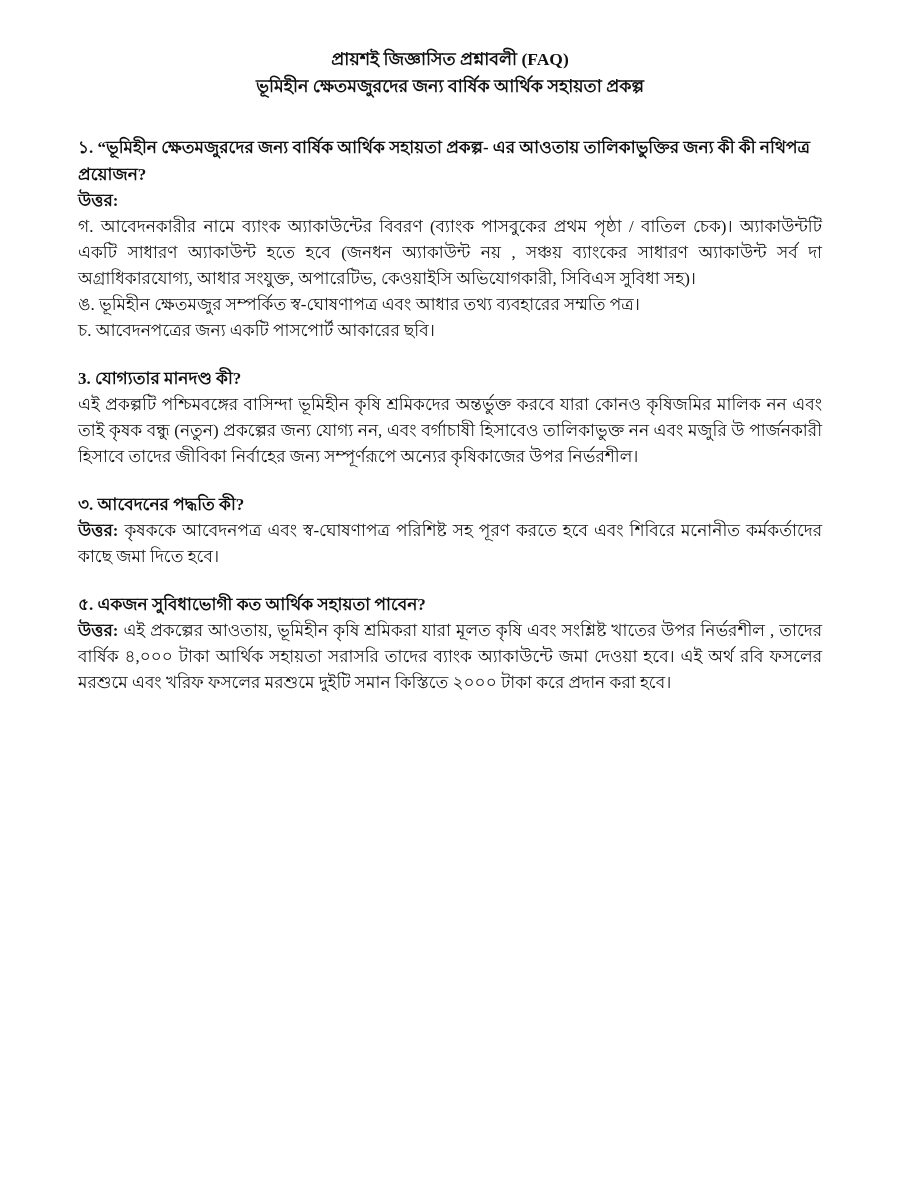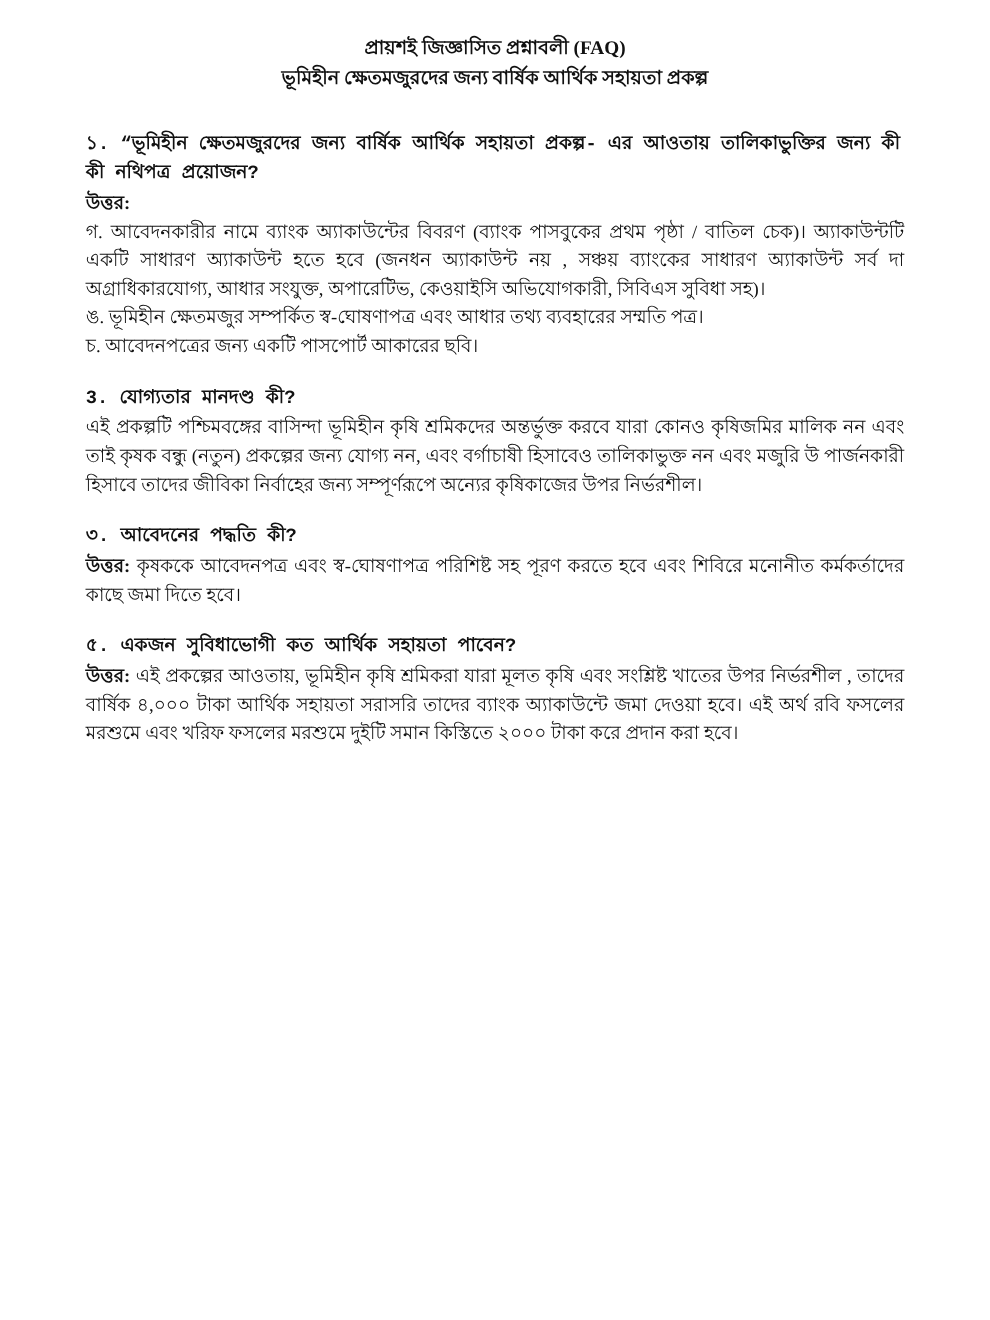--- a/index.html
+++ b/index.html
@@ -6,21 +6,21 @@
     margin: 0;
     padding: 0;
     background: #ffffff;
   }
   .page {
     position: relative;
     width: 900px;
     height: 1200px;
     background: #ffffff;
     box-sizing: border-box;
-    padding: 30px 78px 40px 78px;
+    padding: 46px 78px 40px 78px;
     font-family: "Liberation Serif", "DejaVu Sans", serif;
     color: #111111;
     font-size: 17px;
     line-height: 26px;
     overflow: hidden;
   }
   .doc-header {
     text-align: center;
     margin-bottom: 34px;
   }
@@ -30,21 +30,20 @@
     font-weight: 700;
     line-height: 27px;
   }
   section.faq-block {
     margin-bottom: 21px;
   }
   .question {
     margin: 0;
     font-weight: 700;
     line-height: 27px;
-    font-family: Liberation Mono, monospace;
   }
   .answer-label-line {
     margin: 0;
     font-weight: 700;
   }
   .answer, .list-item {
     margin: 0;
     font-weight: 400;
     text-align: justify;
   }

